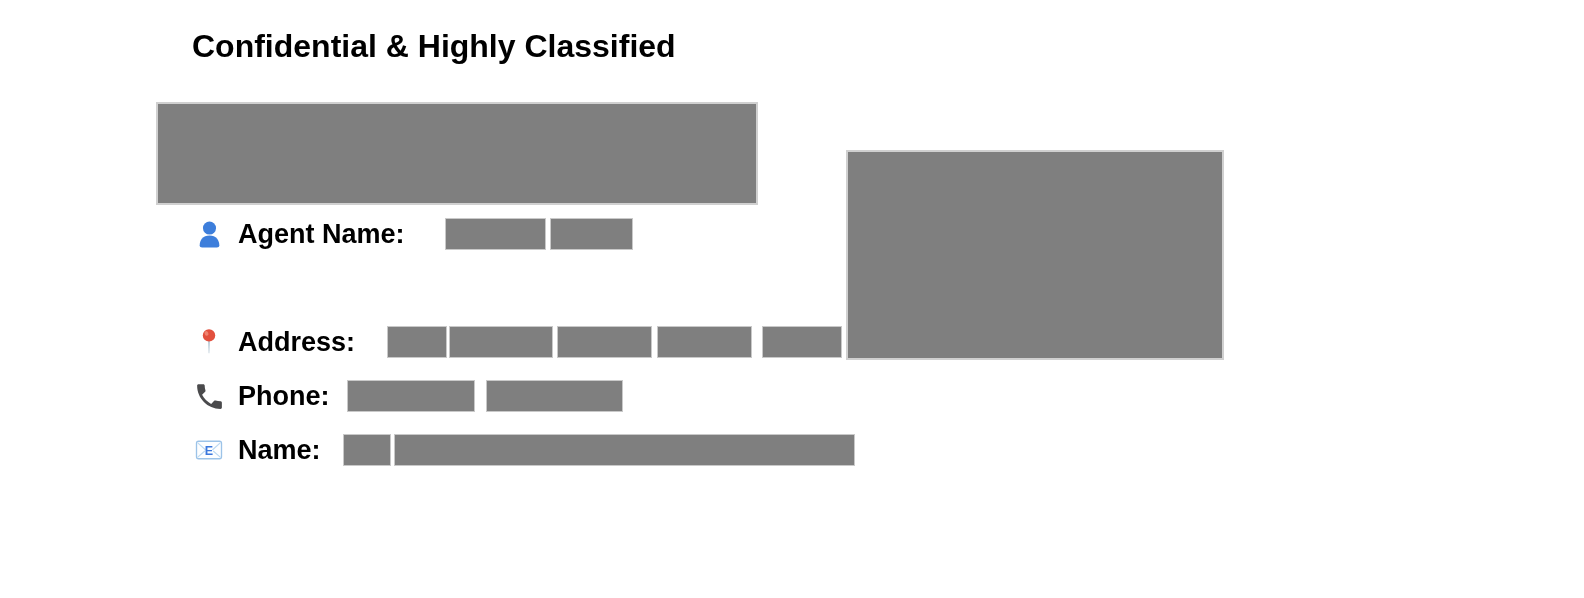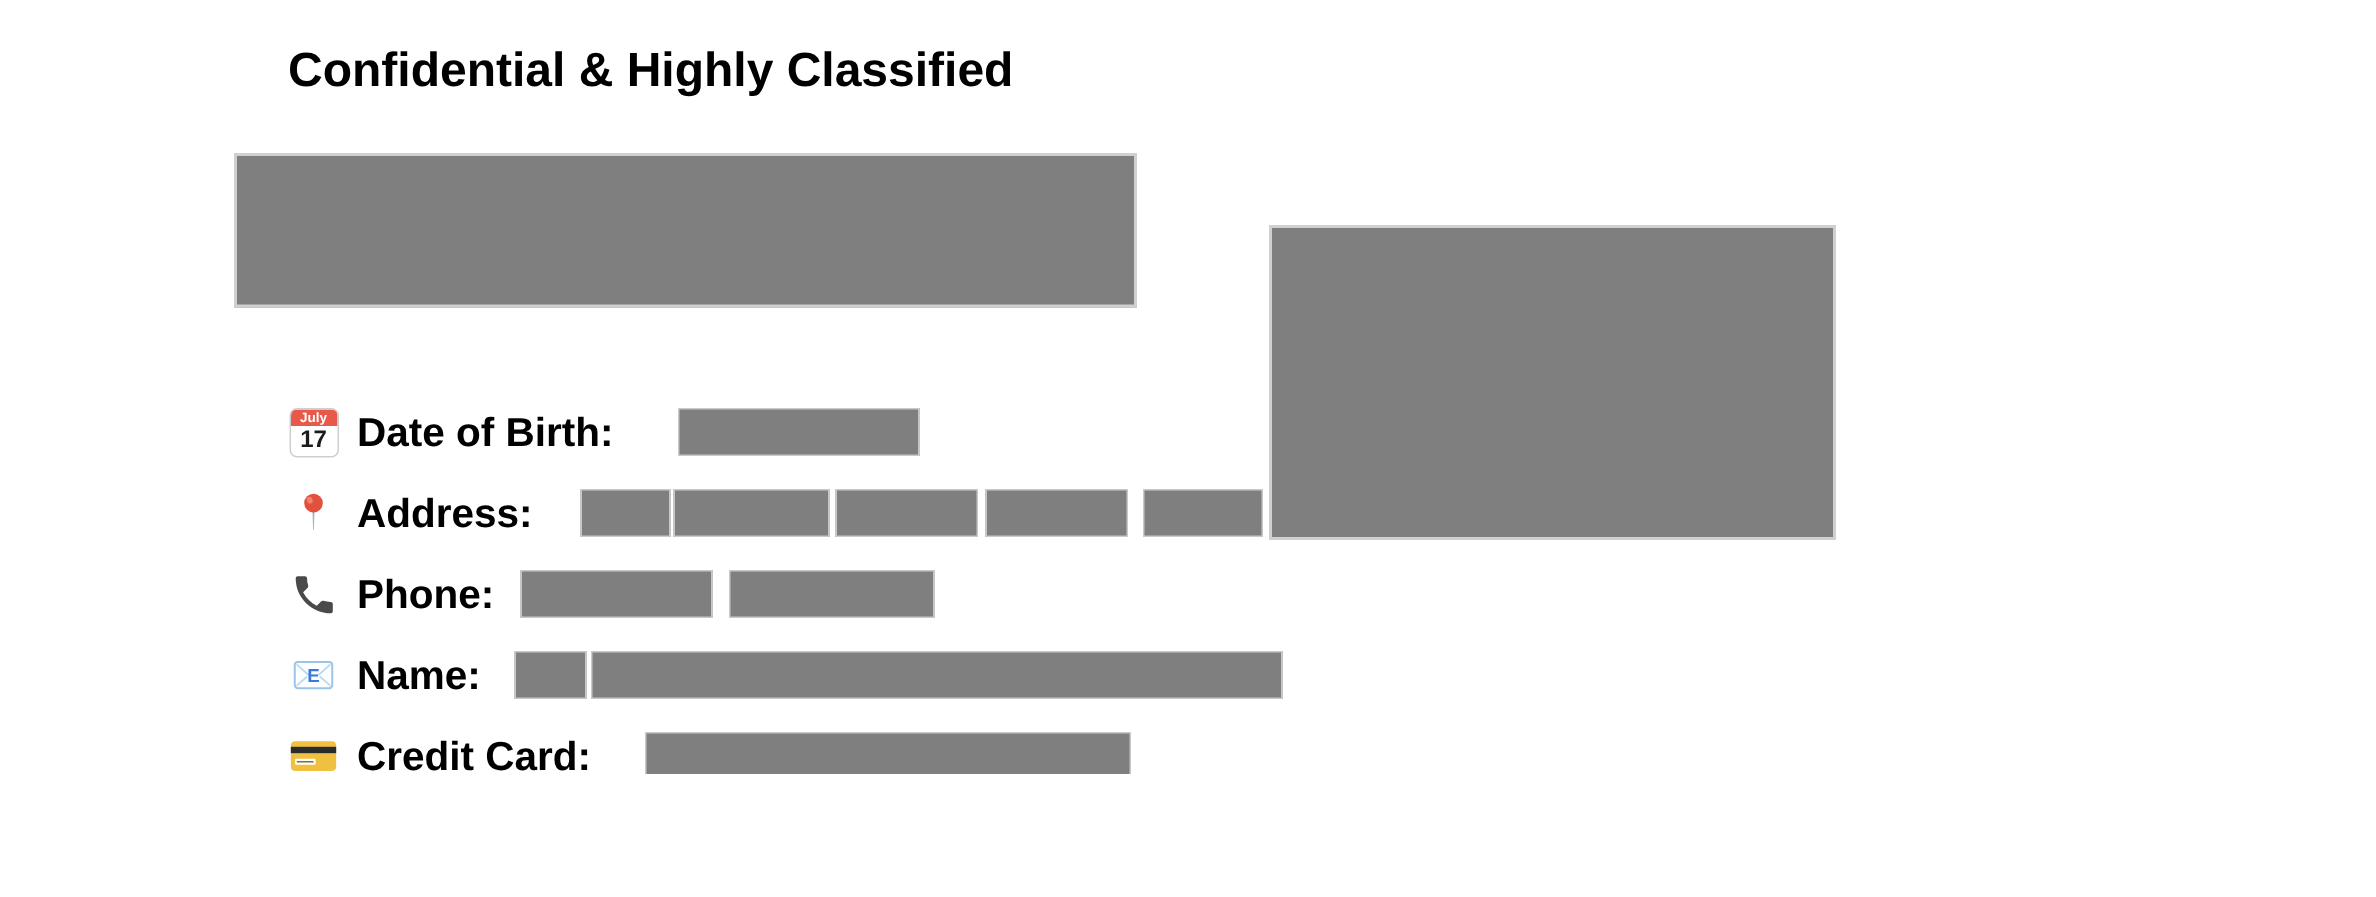--- a/index.html
+++ b/index.html
@@ -112,31 +112,32 @@
 </head>
 <body>
 
 <div class="canvas">
 
   <h1 class="page-title">Confidential &amp; Highly Classified</h1>
 
   <div class="redaction block-a"></div>
   <div class="redaction block-b"></div>
 
+  <div class="field-row" style="top:216px">
+    <span class="icon-cell">
+      <svg viewBox="0 0 36 36" width="31" height="31" aria-hidden="true">
+        <circle cx="18" cy="10.5" r="7.6" fill="#3d7edb"></circle>
+        <path d="M18 19.2c-7.8 0-11.4 5.8-11.4 11.2 0 1.7 1.1 2.6 2.8 2.6h17.2c1.7 0 2.8-.9 2.8-2.6 0-5.4-3.6-11.2-11.4-11.2z" fill="#3d7edb"></path>
+      </svg>
+    </span>
+    <span class="field-label">Agent Name:</span>
+    <span class="redaction seg" style="left:445px;width:101px"></span>
+    <span class="redaction seg" style="left:550px;width:83px"></span>
+  </div>
 
-  <div class="field-row" style="top:270px">
-    <span class="icon-cell">
-      <span class="cal">
-        <span class="cal-top">July</span>
-        <span class="cal-day">17</span>
-      </span>
-    </span>
-    <span class="field-label">Date of Birth:</span>
-    <span class="redaction seg" style="left:452px;width:161px"></span>
-  </div>
 
   <div class="field-row" style="top:378px">
     <span class="icon-cell">
       <svg viewBox="0 0 24 24" width="33" height="33" aria-hidden="true">
         <path fill="#4a4a4c" d="M6.62 10.79c1.44 2.83 3.76 5.14 6.59 6.59l2.2-2.2c.27-.27.67-.36 1.02-.24 1.12.37 2.33.57 3.57.57.55 0 1 .45 1 1V20c0 .55-.45 1-1 1-9.39 0-17-7.61-17-17 0-.55.45-1 1-1h3.5c.55 0 1 .45 1 1 0 1.25.2 2.45.57 3.57.11.35.03.74-.25 1.02l-2.2 2.2z"></path>
       </svg>
     </span>
     <span class="field-label">Phone:</span>
     <span class="redaction seg" style="left:347px;width:128px"></span>
     <span class="redaction seg" style="left:486px;width:137px"></span>
@@ -164,26 +165,14 @@
         <rect x="3" y="7.5" width="30" height="21" rx="2.5" fill="#fdfeff" stroke="#9cc3e8" stroke-width="1.6"></rect>
         <path d="M4.5 9.5 L14 18 M31.5 9.5 L22 18 M4.5 26.5 L13 19.2 M31.5 26.5 L23 19.2" stroke="#bcd9f1" stroke-width="1.4" fill="none"></path>
         <text x="18" y="23.5" text-anchor="middle" font-size="15" font-weight="bold" fill="#3b78dd" font-family="Liberation Sans, sans-serif">E</text>
       </svg>
     </span>
     <span class="field-label">Name:</span>
     <span class="redaction seg" style="left:343px;width:48px"></span>
     <span class="redaction seg" style="left:394px;width:461px"></span>
   </div>
 
-  <div class="field-row" style="top:486px">
-    <span class="icon-cell">
-      <svg viewBox="0 0 36 36" width="34" height="34" aria-hidden="true">
-        <rect x="2" y="7.5" width="32" height="21" rx="3" fill="#f0c040"></rect>
-        <rect x="2" y="11.5" width="32" height="4.5" fill="#2b2b2b"></rect>
-        <rect x="5" y="20" width="14.5" height="4.2" rx="0.8" fill="#ffffff"></rect>
-        <line x1="6.2" y1="22.1" x2="18" y2="22.1" stroke="#8a6d1f" stroke-width="1.1"></line>
-      </svg>
-    </span>
-    <span class="field-label">Credit Card:</span>
-    <span class="redaction seg" style="left:430px;width:324px"></span>
-  </div>
 
 </div>
 
 </body></html>

